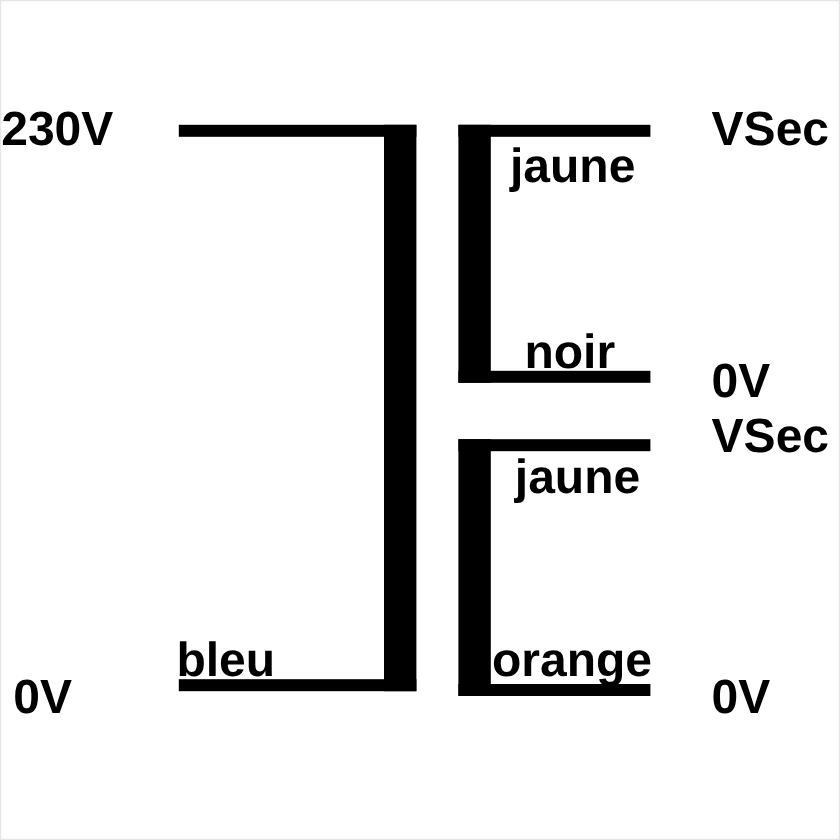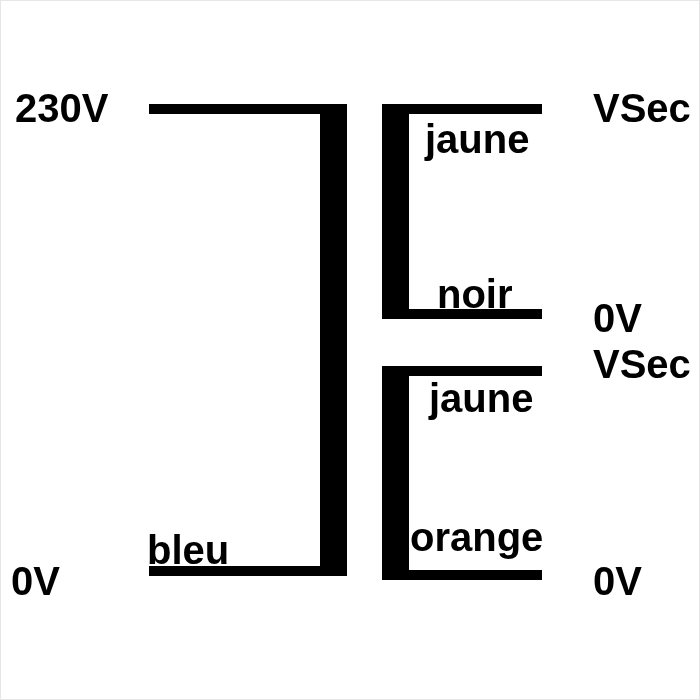--- a/index.html
+++ b/index.html
@@ -31,21 +31,21 @@
     background: var(--line-color, #000000);
   }
   .hline { height: 10px; }
   .vbar  { width: 27px; }
 </style>
 </head>
 <body>
 
 <div class="canvas">
 
-  <span class="label" style="left:14px; top:87px;">230V</span>
+  <span class="label" style="left:0; top:87px;">230V</span>
 
   <div class="hline" style="left:148px; top:103px; width:198px;"></div>
 
 
   <div class="vbar" style="left:319px; top:103px; height:472px;"></div>
 
   <span class="label" style="left:146px; top:529px;">bleu</span>
 
   <div class="hline" style="left:148px; top:565px; width:198px;"></div>
 
@@ -66,19 +66,19 @@
   <span class="label" style="left:592px; top:297px;">0V</span>
 
   <span class="label" style="left:592px; top:343px;">VSec</span>
 
   <div class="vbar" style="left:381px; top:365px; height:214px;"></div>
 
   <div class="hline" style="left:381px; top:365px; width:160px;"></div>
 
   <span class="label" style="left:428px; top:377px;">jaune</span>
 
-  <span class="label" style="left:409px; top:516px;">orange</span>
+  <span class="label" style="left:409px; top:529px;">orange</span>
 
   <div class="hline" style="left:381px; top:569px; width:160px;"></div>
 
   <span class="label" style="left:592px; top:560px;">0V</span>
 
 </div>
 
 </body></html>

